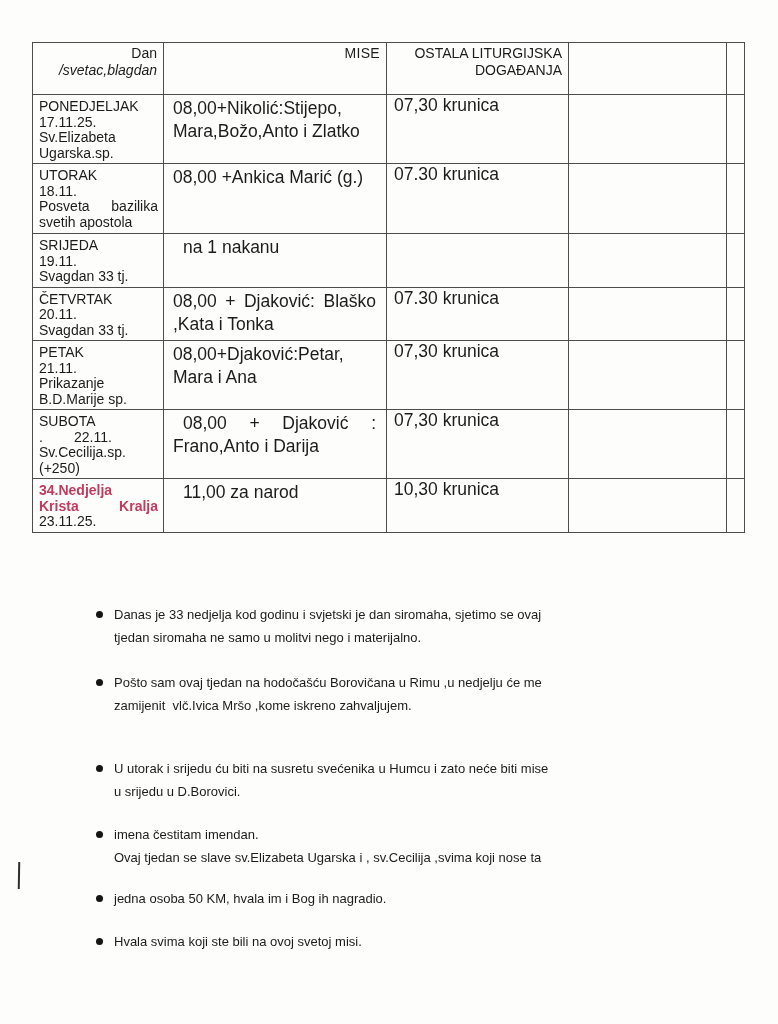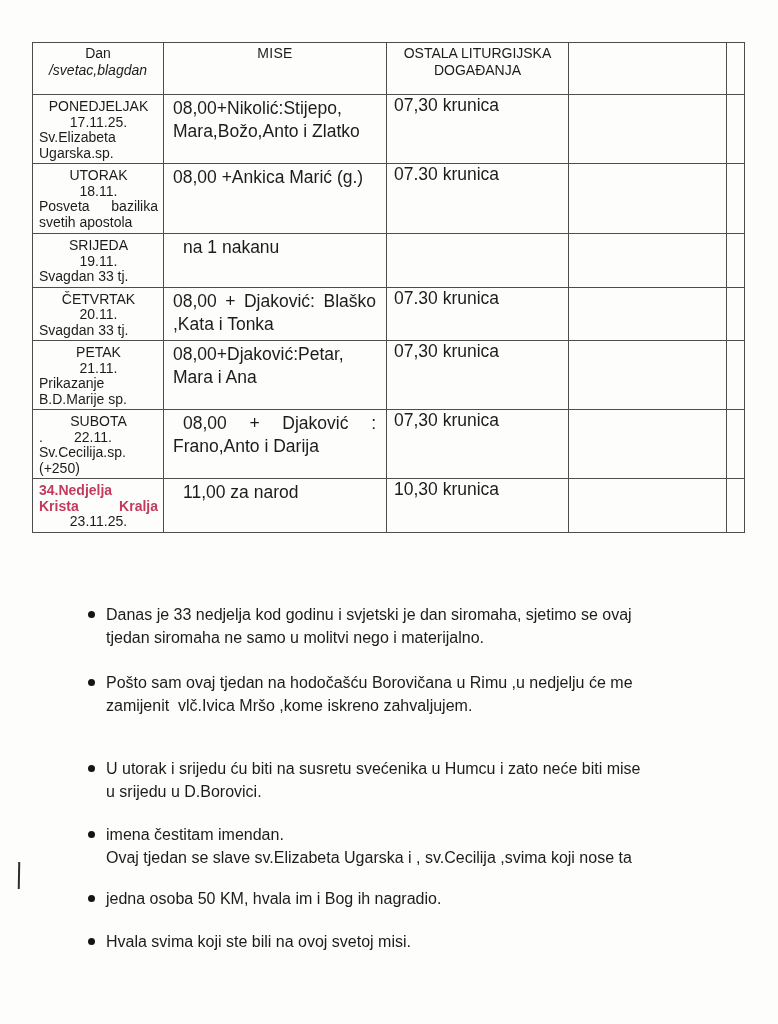--- a/index.html
+++ b/index.html
@@ -22,41 +22,41 @@
   }
   table.sched td {
     border:1px solid #4d4d4d;
     vertical-align:top;
     overflow:hidden;
   }
   tr.r0 { height:52px; } tr.r1 { height:68px; } tr.r2 { height:70px; }
   tr.r3 { height:50px; } tr.r4 { height:48px; } tr.r5 { height:67px; }
   tr.r6 { height:68px; } tr.r7 { height:53px; }
 
-  td.hc { vertical-align:middle; text-align:center; font-size:14px; line-height:17px; padding:2px 6px; }
+  td.hc { vertical-align:middle; text-align:right; font-size:14px; line-height:17px; padding:2px 6px; }
   .mise-h { font-size:15px; letter-spacing:.3px; }
   .it { font-style:italic; }
 
   td.day { font-size:14px; line-height:15.5px; padding:4px 5px 2px 6px; }
-  td.day .dc { text-align:center; }
+  td.day .dc { }
   td.day .dl { text-align:left; }
   td.day .dj { text-align:justify; text-align-last:justify; }
   td.day .pre { white-space:pre; }
   .red { color:#c23a5c; font-weight:700; }
 
   td.mise { vertical-align:middle; font-size:17.5px; line-height:23px; padding:2px 6px 2px 9px; }
   td.mise .mj { text-align:justify; text-align-last:justify; padding-right:4px; }
   td.mise .ind { padding-left:10px; }
 
   td.oth { vertical-align:middle; font-size:17.5px; padding-left:7px; }
 
   
   ul.ann {
-    position:absolute; left:80px; top:603px; width:686px;
-    list-style:none; font-size:16px; line-height:23px;
+    position:absolute; left:88px; top:603px; width:686px;
+    list-style:none; font-size:13px; line-height:23px;
   }
   ul.ann li { position:relative; padding-left:26px; }
   ul.ann li::before {
     content:""; position:absolute; left:8px; top:8px;
     width:7px; height:7px; border-radius:50%; background:#151515;
   }
   ul.ann li .ln { white-space:pre-wrap; }
   li.g22 { margin-bottom:22px; } li.g40 { margin-bottom:40px; }
   li.g20 { margin-bottom:20px; } li.g18 { margin-bottom:18px; }
 

